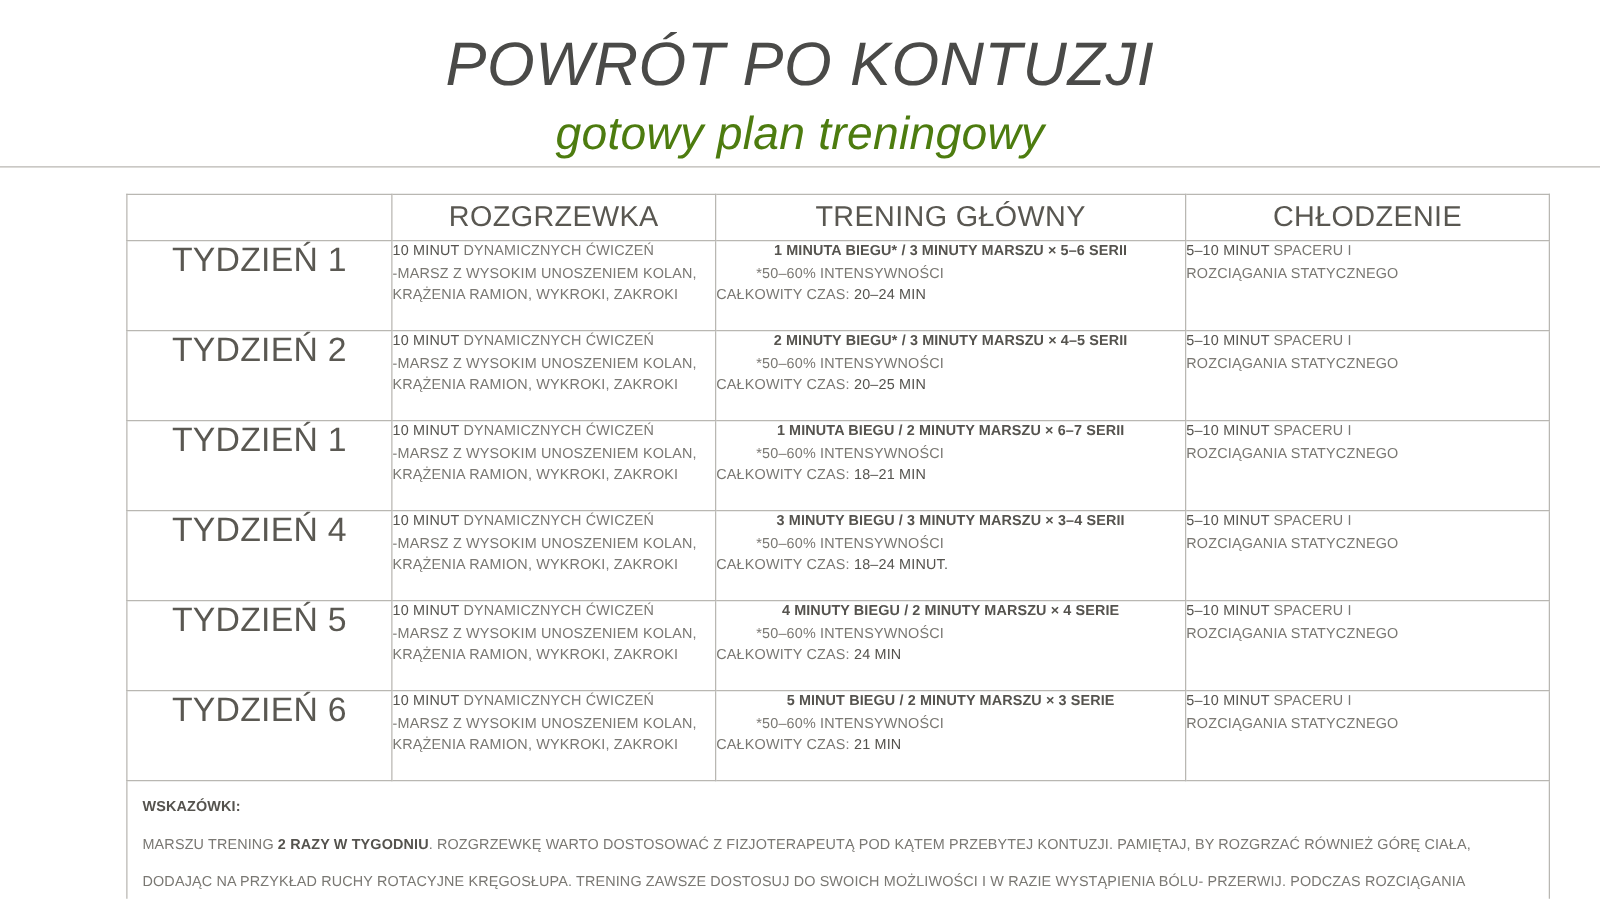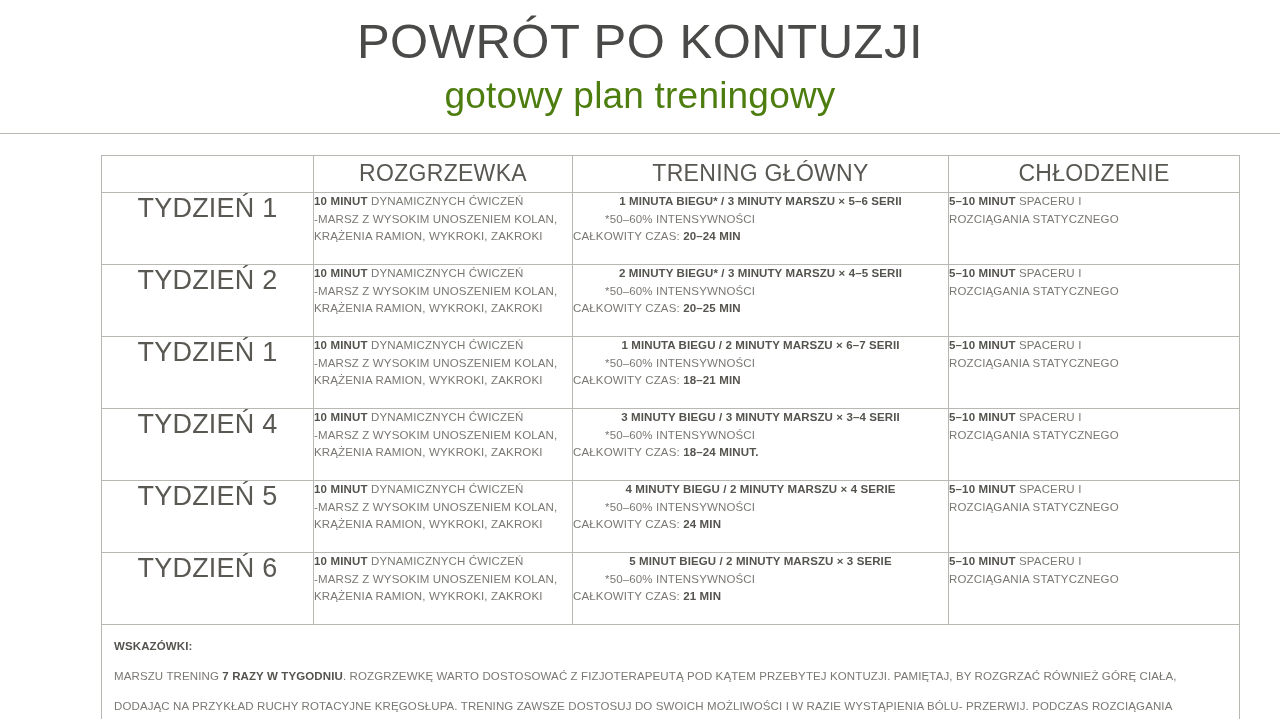--- a/index.html
+++ b/index.html
@@ -6,21 +6,21 @@
   html, body {
     margin: 0; padding: 0;
     width: 1280px; height: 719px;
     background: #ffffff;
     font-family: "Liberation Sans", sans-serif;
     -webkit-font-smoothing: antialiased;
   }
   .page { position: relative; width: 1280px; height: 719px; overflow: hidden; }
 
   
-  .title-block { padding-top: 12px; text-align: center; }
+  .title-block { padding-top: 23px; text-align: center; font-style: italic; }
   .title-main {
     font-size: 49px;
     line-height: 58px;
     font-weight: 400;
     color: #4a4a48;
     letter-spacing: 0.5px;
   }
   .title-sub {
     font-size: 37px;
     line-height: 48px;
@@ -87,21 +87,21 @@
 
   
   td.cell {
     padding: 9px 8px 8px 10px;
     font-size: 11.5px;
     line-height: 17.5px;
     color: #7a7873;
     letter-spacing: 0.15px;
   }
   td.cell .ln { white-space: nowrap; }
-  td.cell b { color: #55534e; font-weight: 700; }
+  td.cell b { color: #55534e; font-weight: 400; }
   td.main .ln1 { color: #55534e; font-weight: 700; letter-spacing: 0.1px; text-align: center; }
   td.main .ln2 { margin-top: 0; margin-left: 32px; }
 
   
   td.tips {
     padding: 9px 10px 10px 12px;
     font-size: 11.5px;
     line-height: 18px;
     color: #7a7873;
     letter-spacing: 0.12px;
@@ -238,21 +238,21 @@
             <td class="cell cool">
               <div class="ln"><b>5–10 MINUT</b><span> SPACERU I</span></div>
               <div class="ln">ROZCIĄGANIA STATYCZNEGO</div>
             </td>
           </tr>
         </tbody>
       <tfoot>
         <tr>
           <td class="tips" colspan="4">
             <p class="tips-head">WSKAZÓWKI:</p>
-            <p><span>MARSZU TRENING </span><b>7 RAZY W TYGODNIU</b><span>. ROZGRZEWKĘ WARTO DOSTOSOWAĆ Z FIZJOTERAPEUTĄ POD KĄTEM PRZEBYTEJ KONTUZJI. PAMIĘTAJ, BY ROZGRZAĆ RÓWNIEŻ GÓRĘ CIAŁA,</span></p>
+            <p><span>MARSZU TRENING </span><b>2 RAZY W TYGODNIU</b><span>. ROZGRZEWKĘ WARTO DOSTOSOWAĆ Z FIZJOTERAPEUTĄ POD KĄTEM PRZEBYTEJ KONTUZJI. PAMIĘTAJ, BY ROZGRZAĆ RÓWNIEŻ GÓRĘ CIAŁA,</span></p>
             <p>DODAJĄC NA PRZYKŁAD RUCHY ROTACYJNE KRĘGOSŁUPA. TRENING ZAWSZE DOSTOSUJ DO SWOICH MOŻLIWOŚCI I W RAZIE WYSTĄPIENIA BÓLU- PRZERWIJ. PODCZAS ROZCIĄGANIA</p>
             <p>SKUP SIĘ NA MIĘSNIACH CZWOROGŁOWYCH I DWUGŁOWYCH UD, ŁYDEK ORAZ POŚLADKÓW.</p>
           </td>
         </tr>
       </tfoot>
     </table>
   </div>
 </div>
 
 </body></html>

